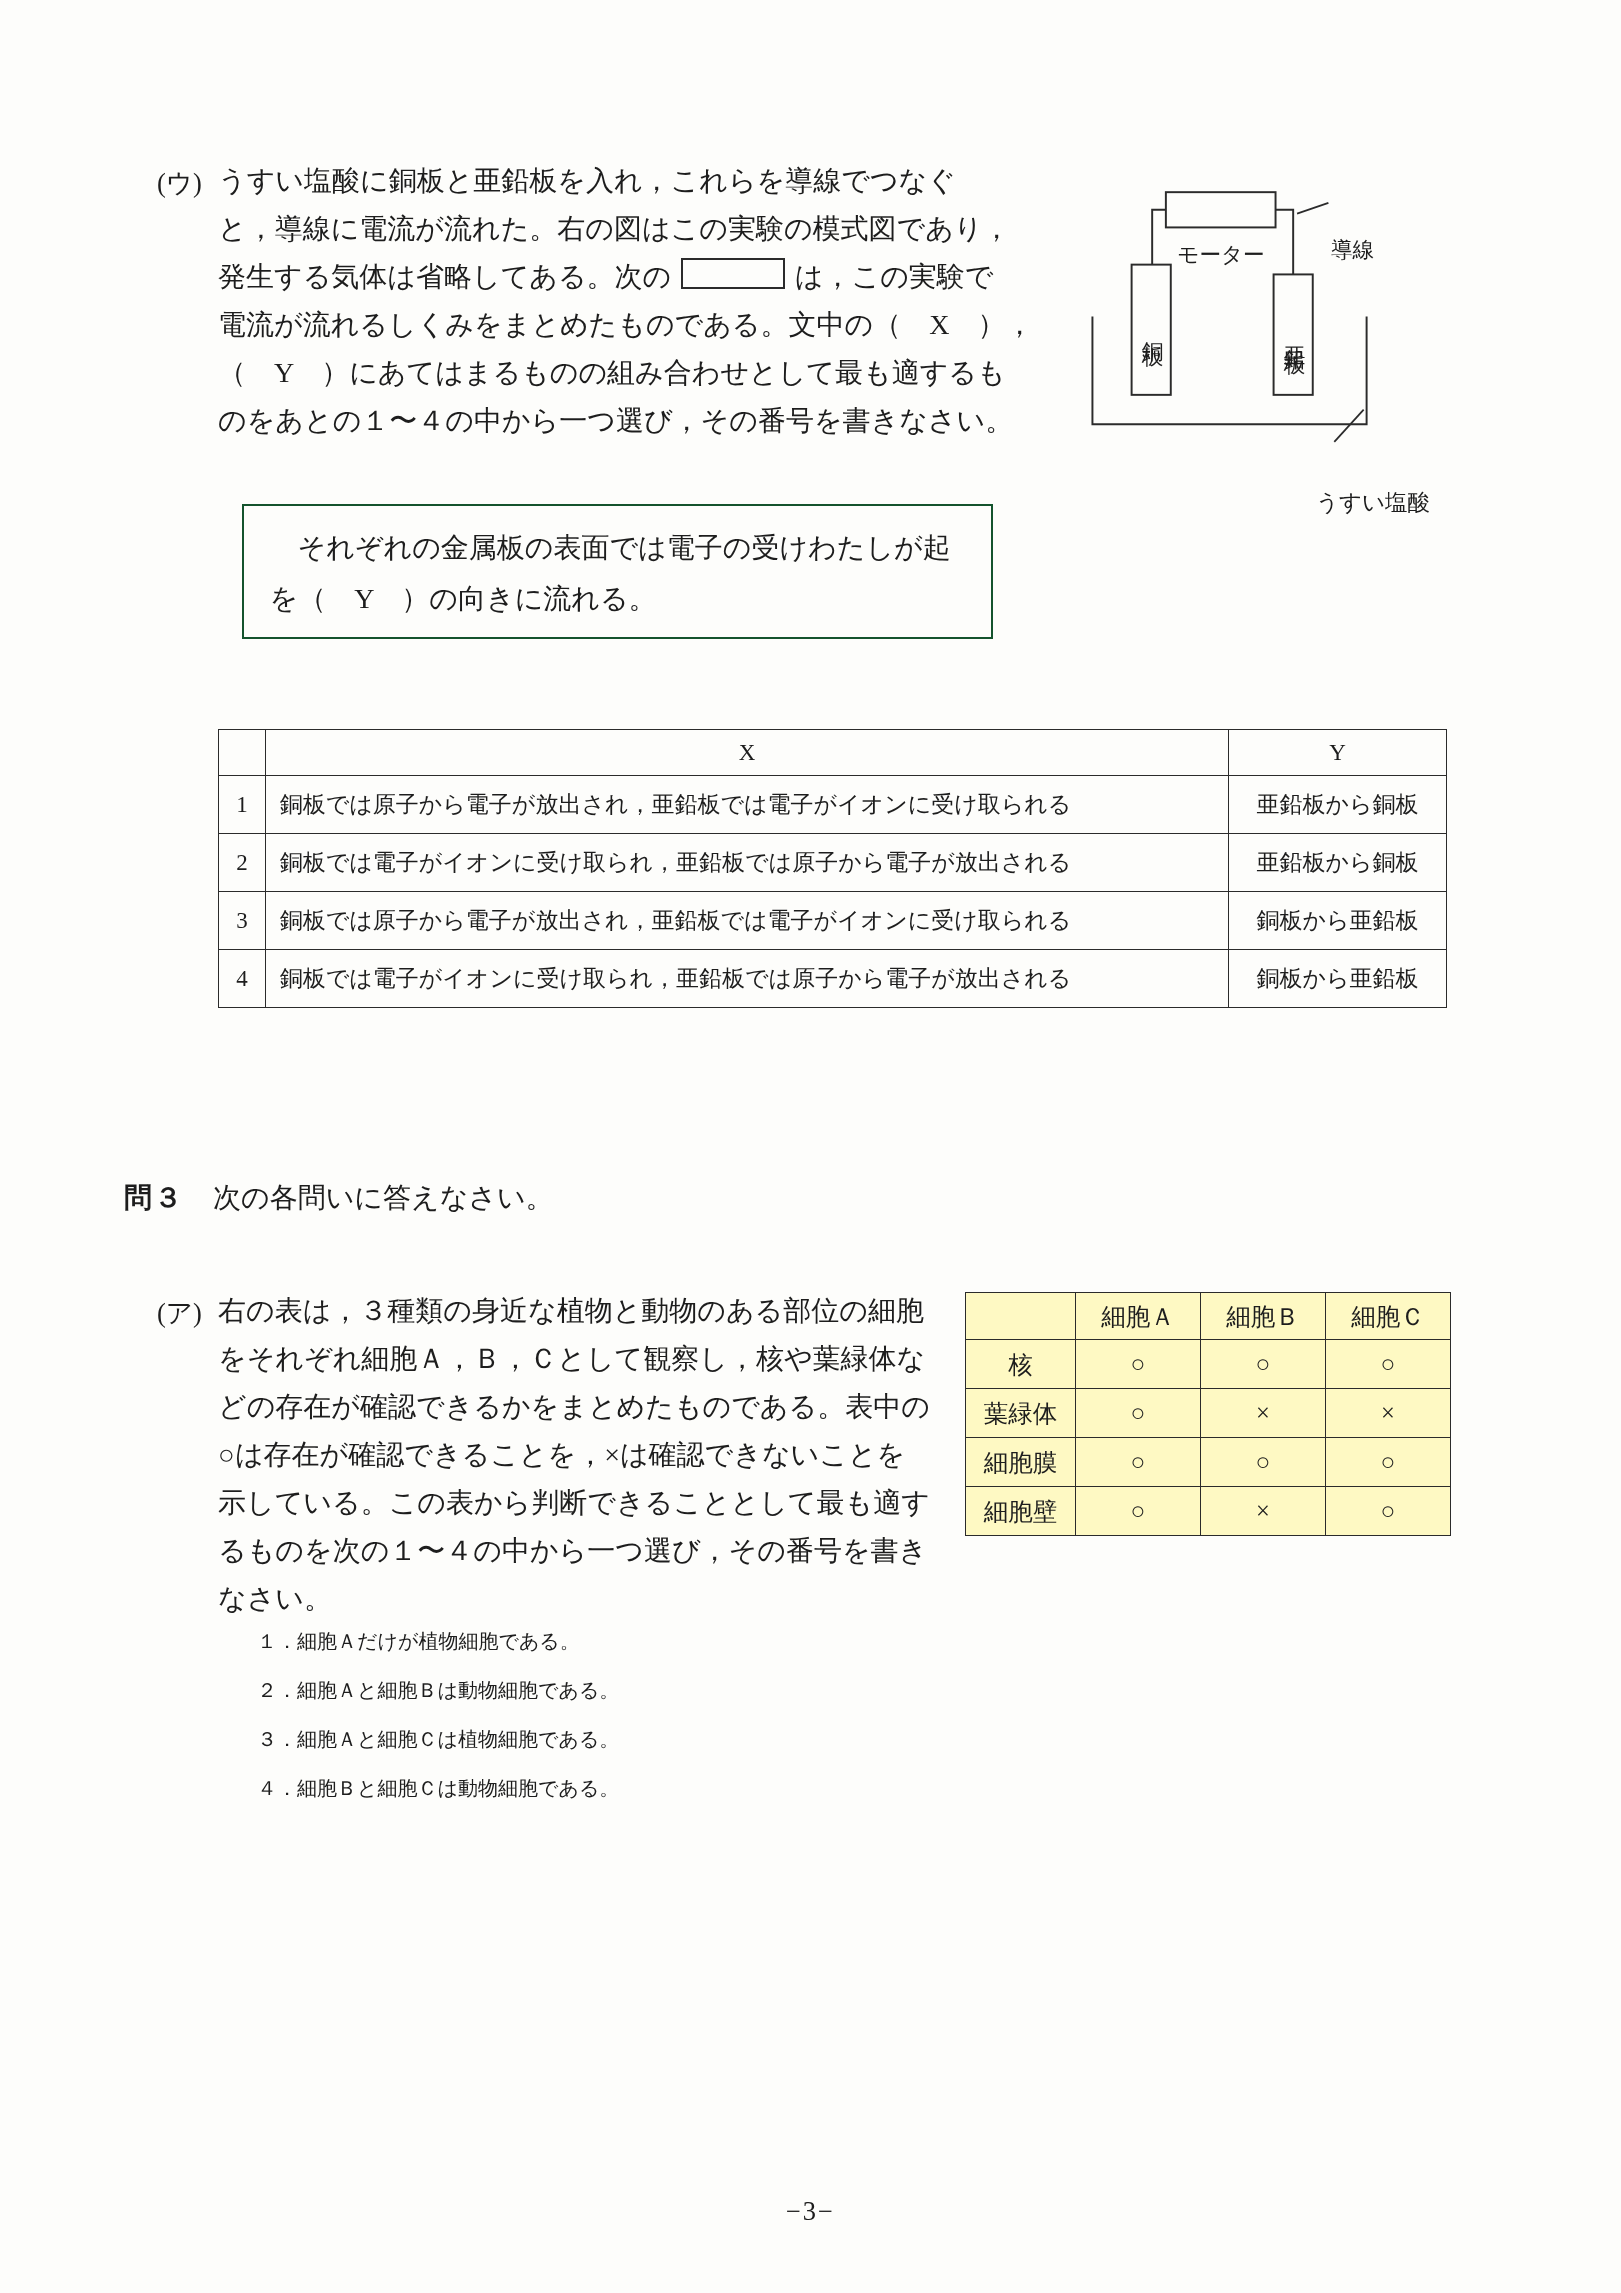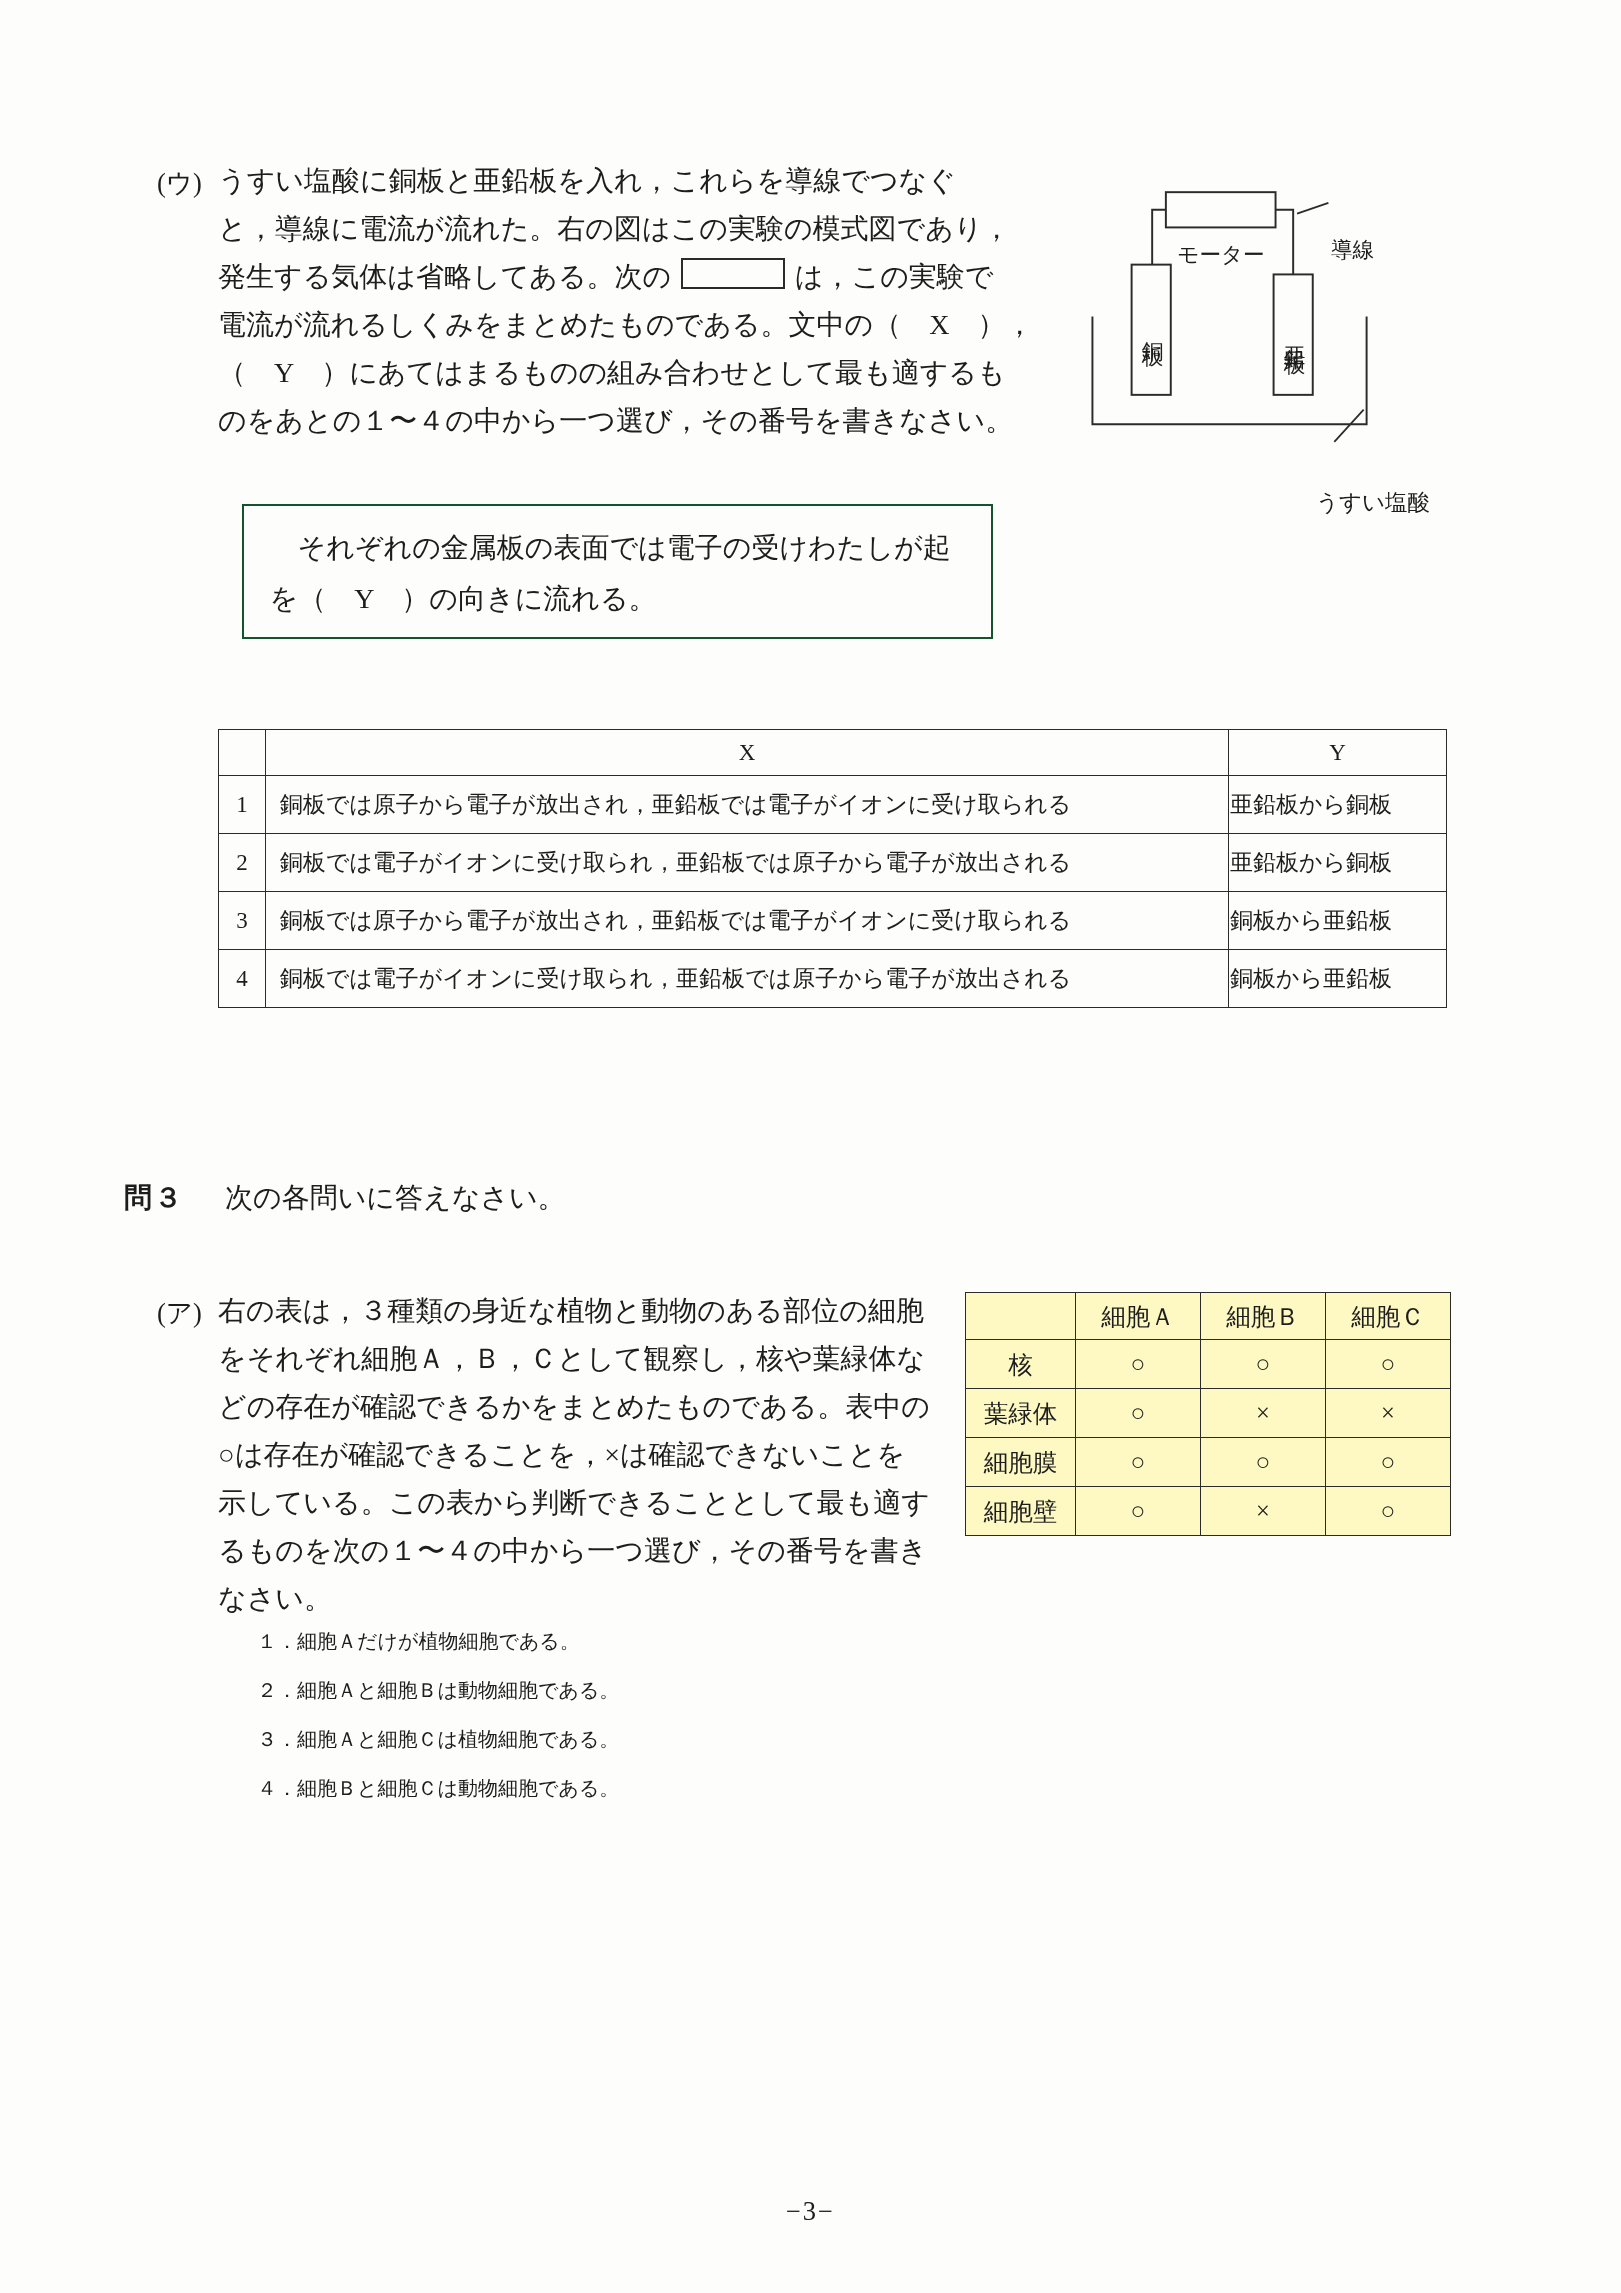--- a/index.html
+++ b/index.html
@@ -41,26 +41,26 @@
   #dg-copper-label { left:113px; top:80px; width:39px; height:130px; }
   #dg-zinc-label   { left:255px; top:90px; width:39px; height:121px; }
 
   
   #u-table { left:218px; top:729px; border-collapse:collapse; table-layout:fixed; font-size:23px; }
   #u-table th, #u-table td { border:1.5px solid #2b2b2b; font-weight:normal; background:#fdfdfb; }
   #u-table th { height:43px; text-align:center; }
   #u-table td { height:55px; }
   #u-table td.no { text-align:center; }
   #u-table td.x  { padding:0 13.7px; }
-  #u-table td.y  { text-align:left; }
+  #u-table td.y  { text-align:center; }
 
   
   #q3 { left:124px; top:1179px; font-size:28px; white-space:nowrap; }
   #q3 .q3-label { font-weight:bold; letter-spacing:2px; }
-  #q3 .q3-text  { margin-left:41px; }
+  #q3 .q3-text  { margin-left:29px; }
 
   
   #a-label { left:157px; top:1295px; font-size:26.5px; }
   #a-text  { left:218px; top:1287px; font-size:28px; line-height:48px; white-space:nowrap; }
   #a-options { left:257px; top:1617px; font-size:20px; line-height:49px; white-space:nowrap; }
 
   
   #a-table { left:965px; top:1292px; border-collapse:collapse; table-layout:fixed; font-size:24.5px; }
   #a-table th, #a-table td {
     border:1.5px solid #2b2b2b; font-weight:normal; text-align:center; background:#fef9c3;

